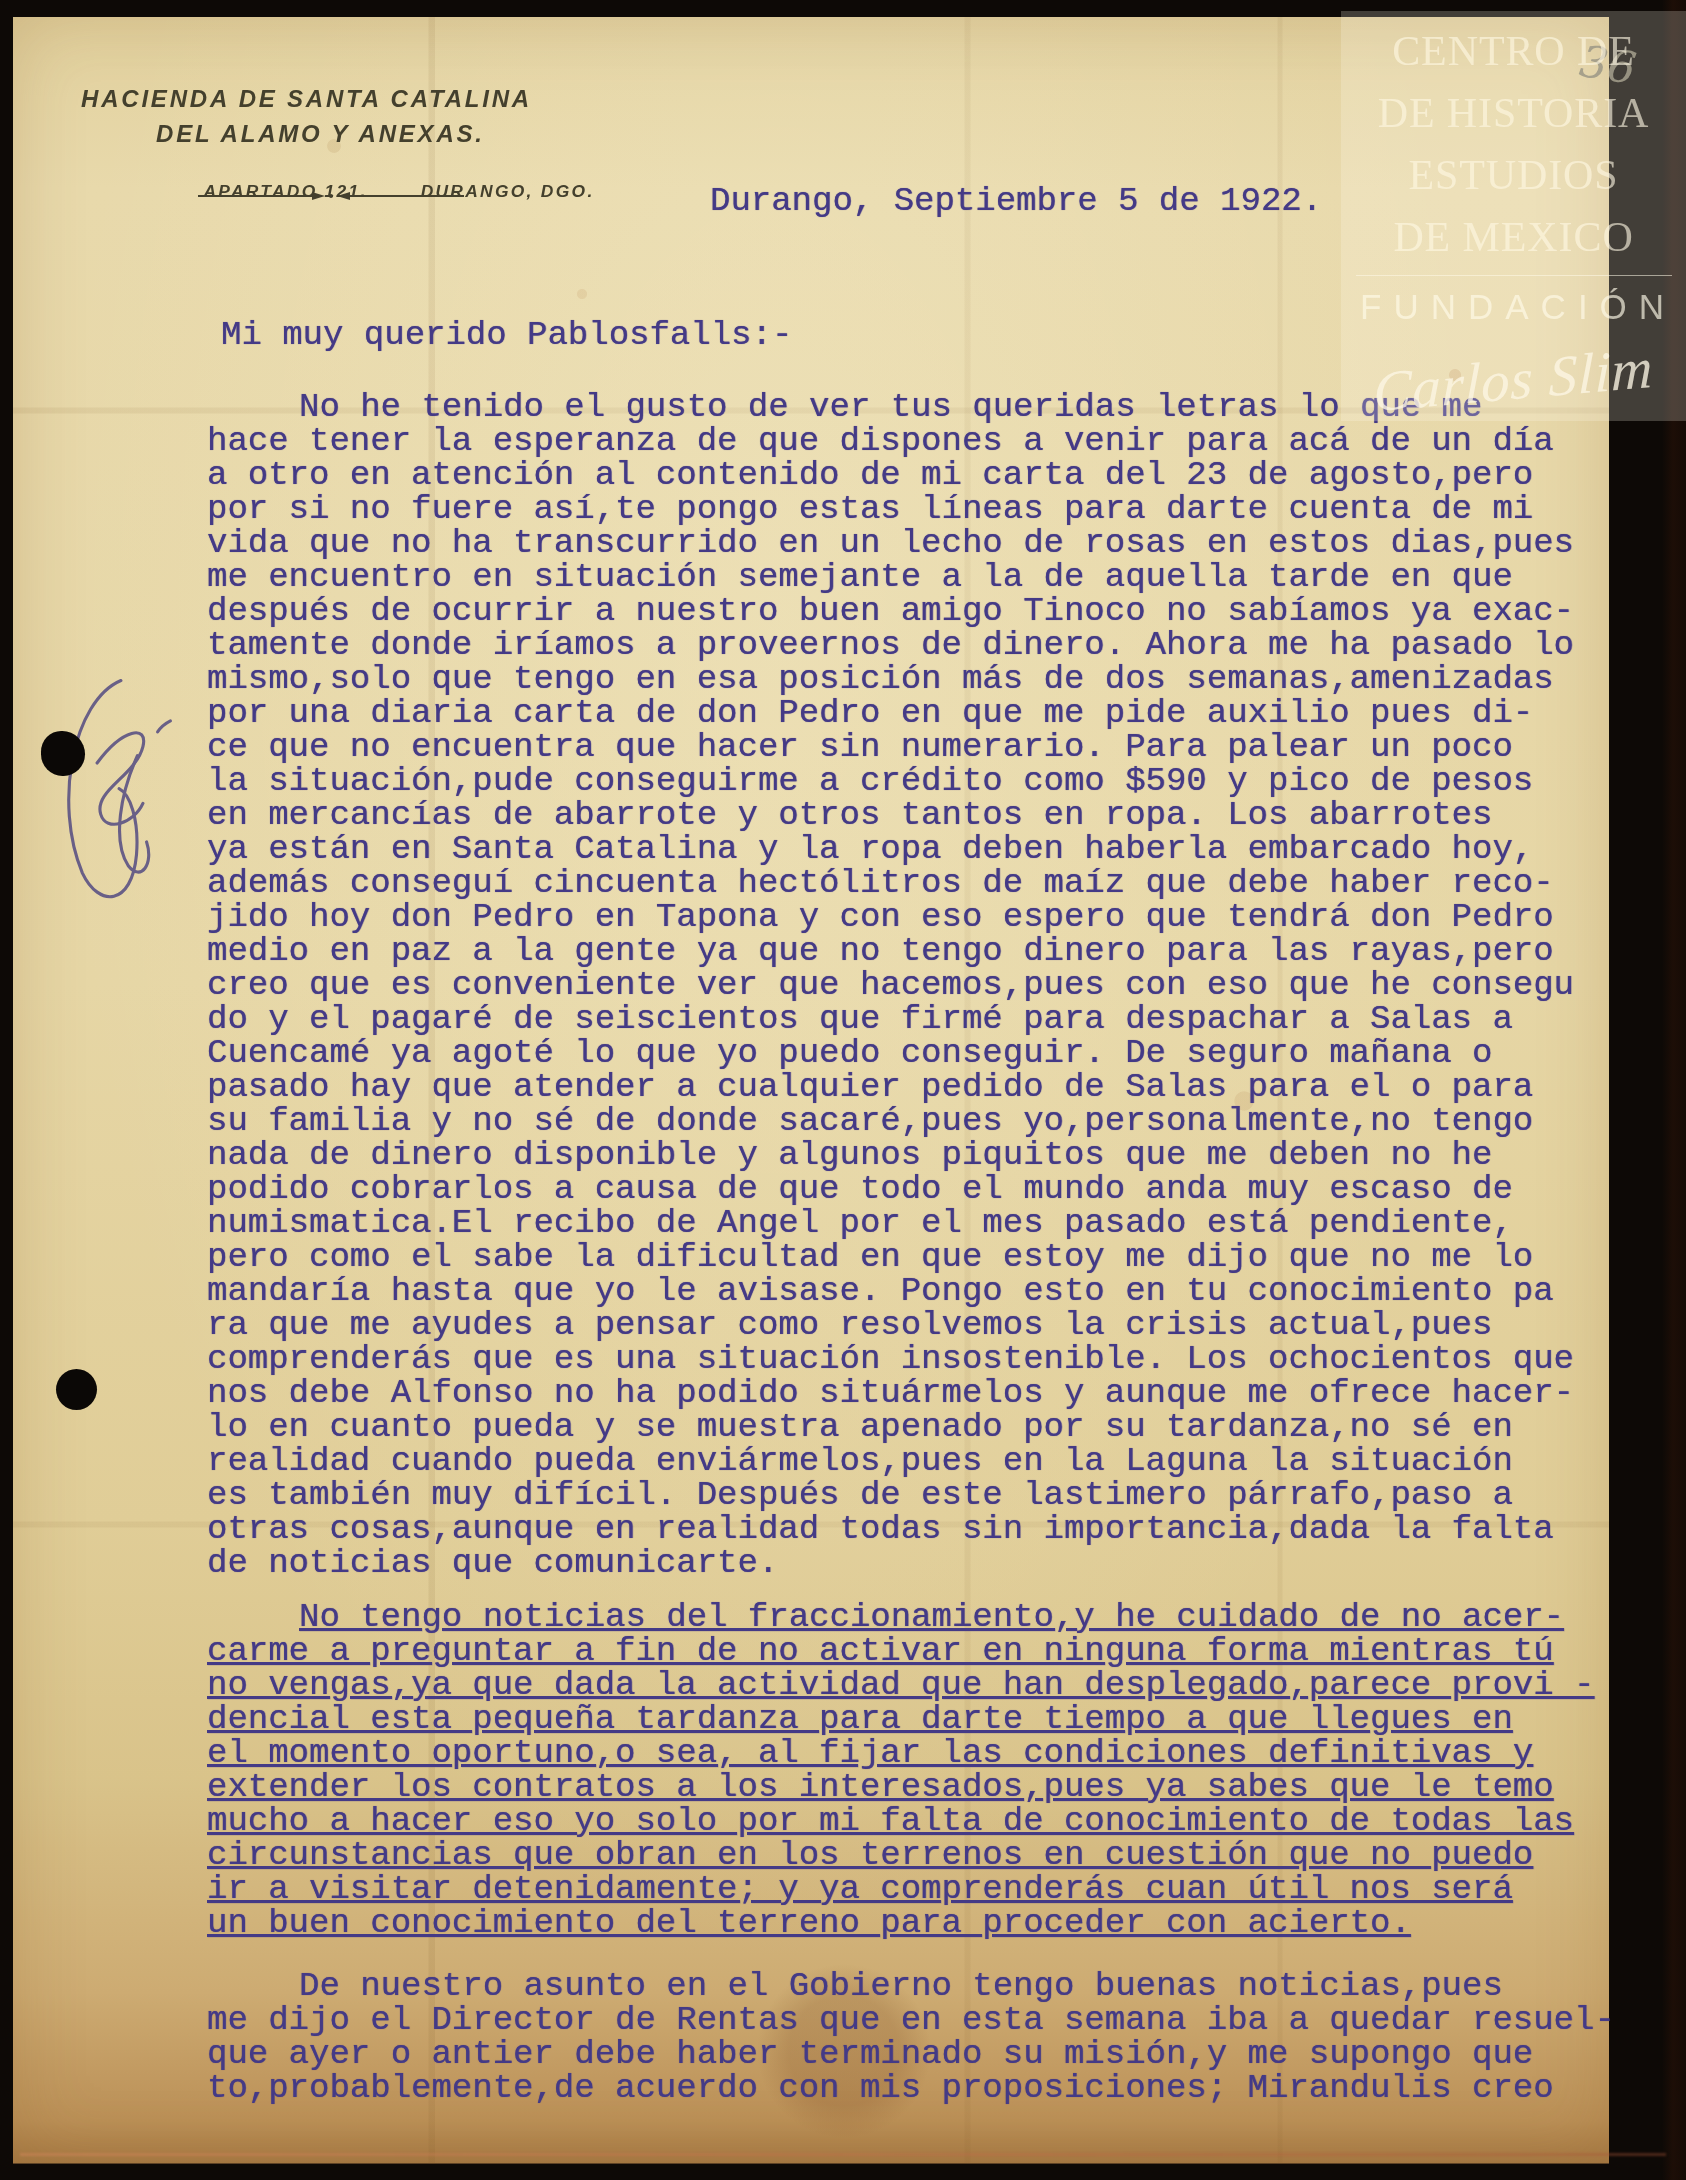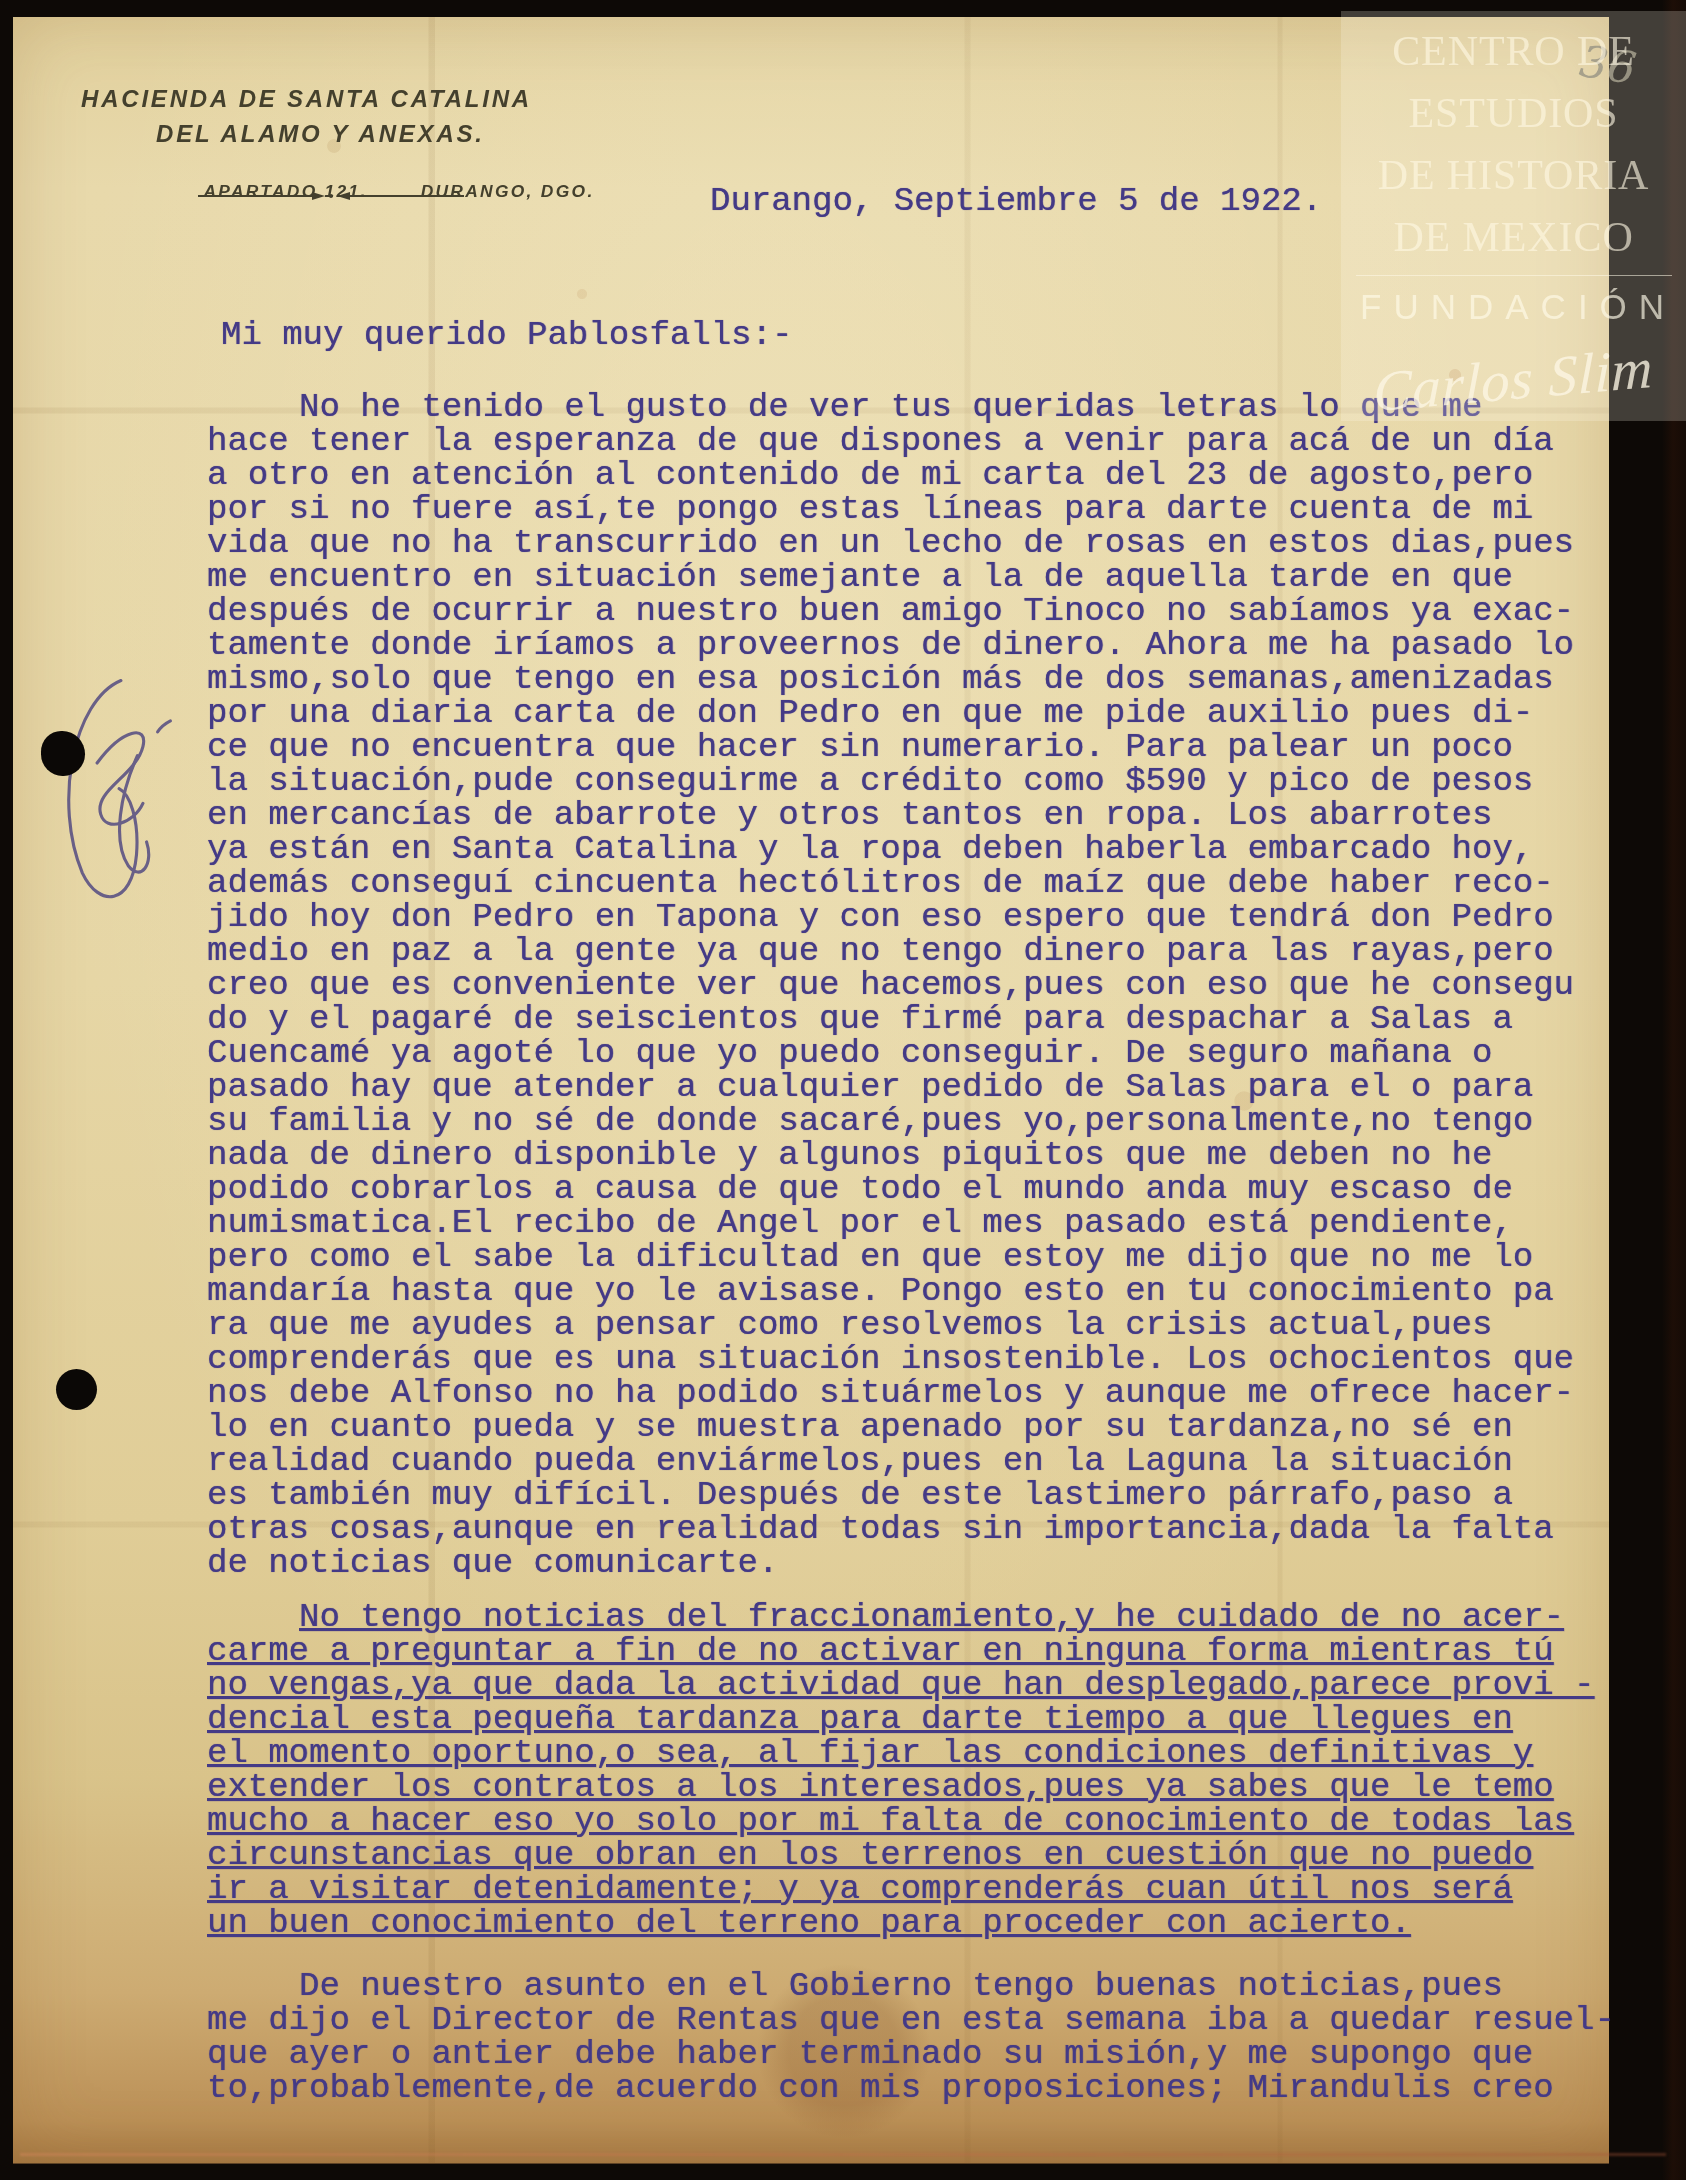--- a/index.html
+++ b/index.html
@@ -103,22 +103,22 @@
     <div class="hole hole1"></div>
     <div class="hole hole2"></div>
     <div class="edge-bottom"></div>
   </div>
 
   <div class="pencil">36</div>
 
   <div class="watermark">
     <div class="wm-lines">
       <div class="wm-line">CENTRO DE</div>
+      <div class="wm-line">DE HISTORIA</div>
       <div class="wm-line">ESTUDIOS</div>
-      <div class="wm-line">DE HISTORIA</div>
       <div class="wm-line">DE MEXICO</div>
     </div>
     <div class="wm-rule"></div>
     <div class="wm-foundation">FUNDACIÓN</div>
     <div class="wm-signature">Carlos Slim</div>
   </div>
 </div>
 
 
 </body></html>

